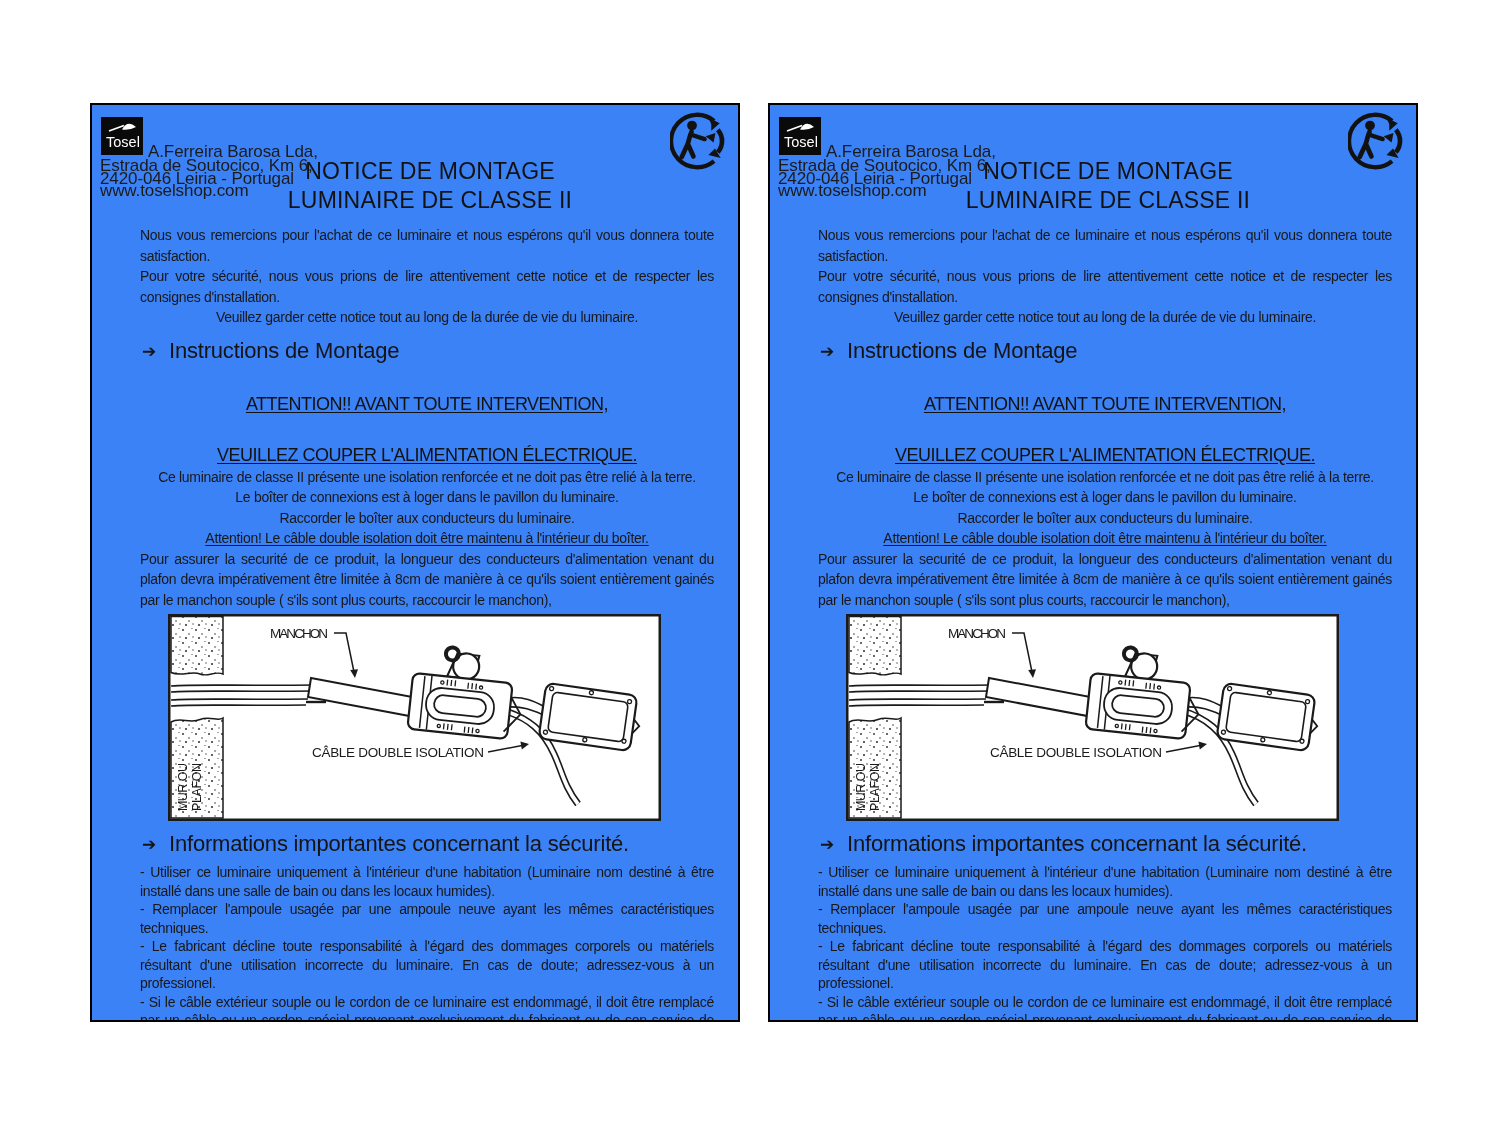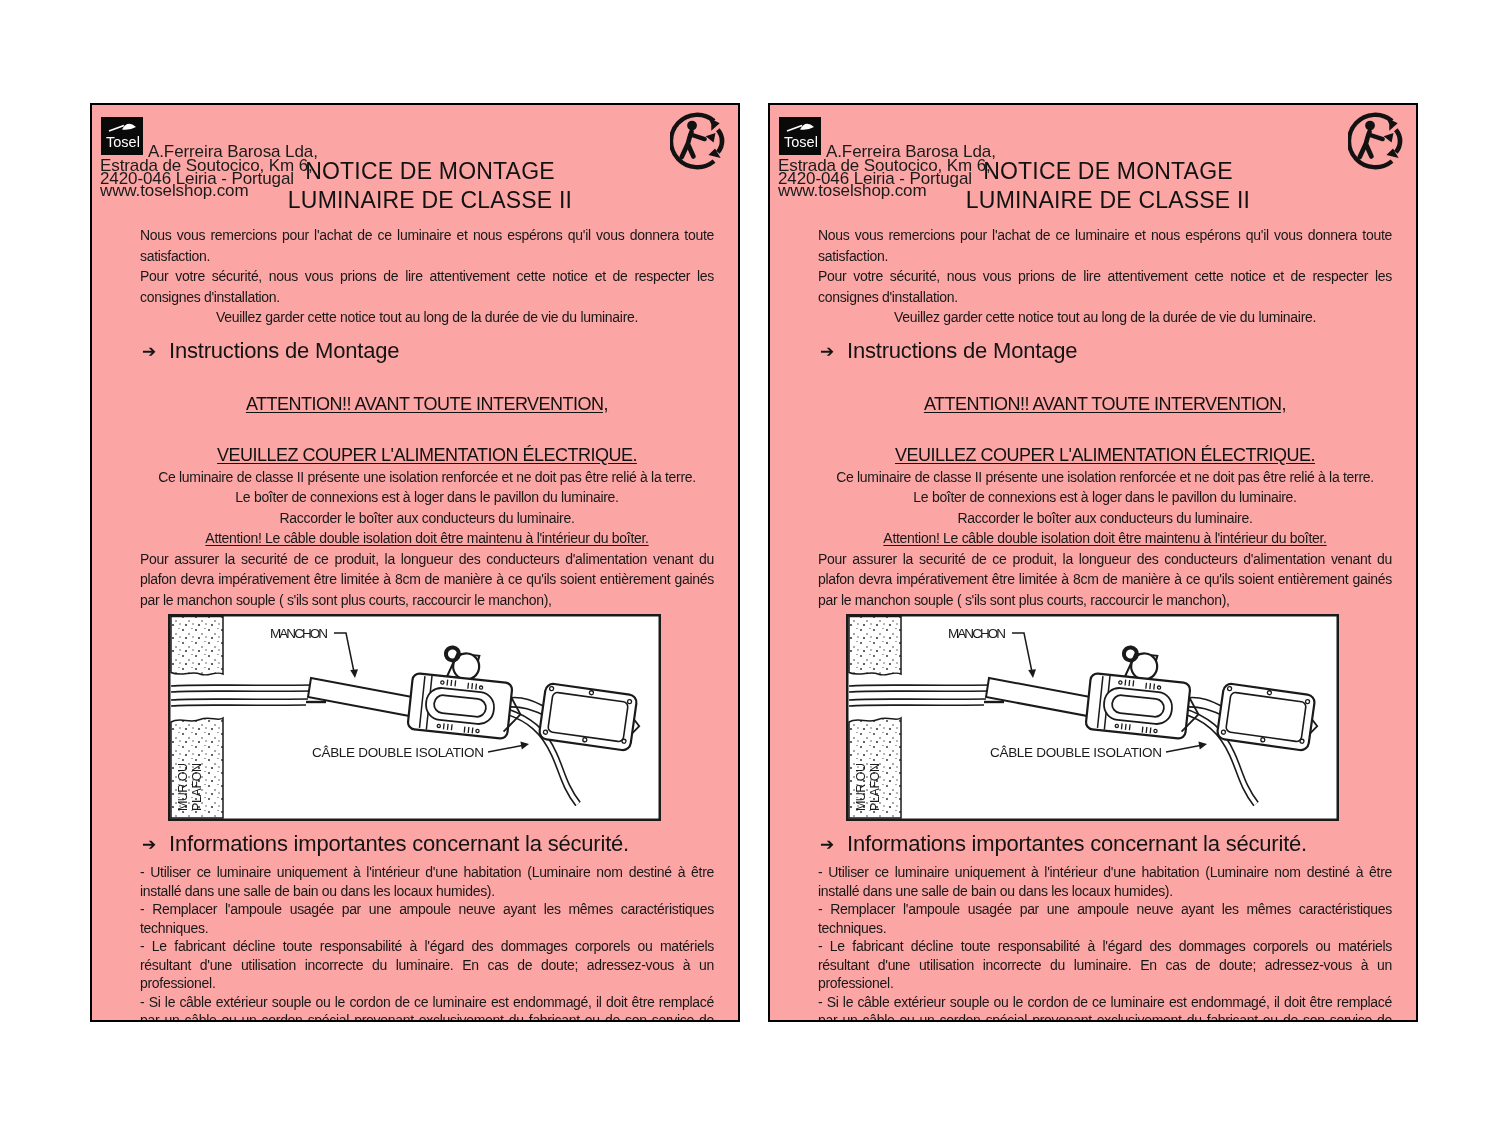--- a/index.html
+++ b/index.html
@@ -4,21 +4,21 @@
 <style>
   html,body{margin:0;padding:0;}
   body{
     width:1500px;height:1125px;position:relative;background:#ffffff;
     font-family:"Liberation Sans", sans-serif;color:#161616;
     -webkit-font-smoothing:antialiased;
   }
   .sheet{position:absolute;inset:0;}
   .panel{
     position:absolute;top:103px;width:646px;height:915px;
-    border:2px solid #000;background:#fca5a5;overflow:hidden;
+    border:2px solid #000;background:#3b82f6;overflow:hidden;
   }
   .panel.left{left:90px;}
   .panel.right{left:768px;}
 
   
   .panel-header{position:relative;height:120px;}
   .logo{position:absolute;left:9px;top:12px;width:42px;height:38px;}
   .addr{font-size:17px;line-height:12.5px;color:#1b1b1b;letter-spacing:-0.1px;}
   .addr1{position:absolute;left:56px;top:41px;}
   .addr-block{position:absolute;left:8px;top:55px;}

